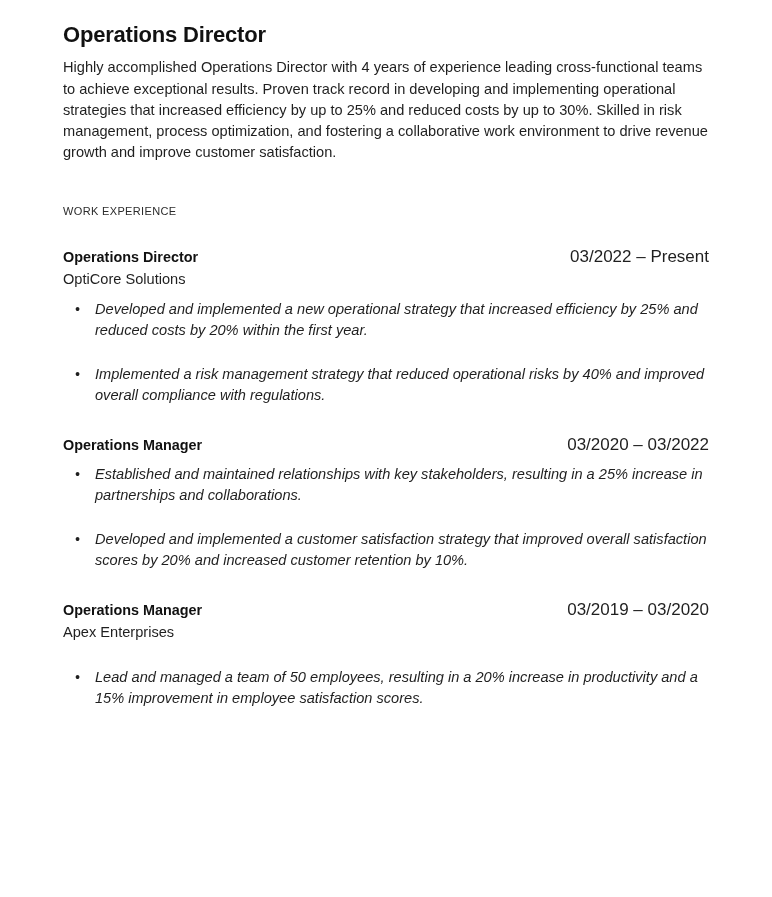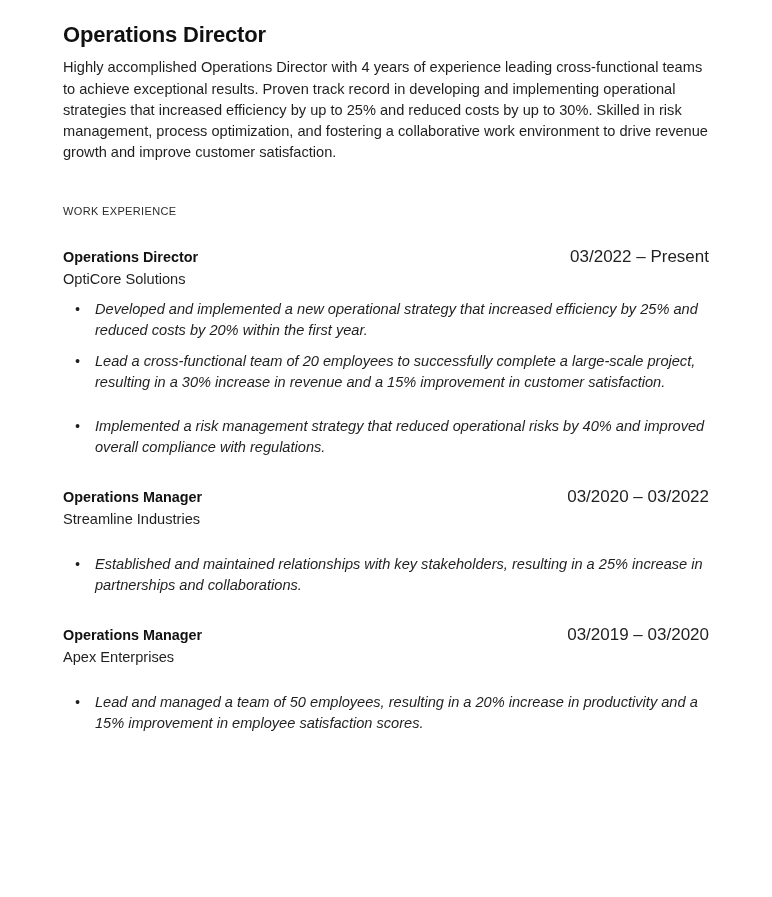--- a/index.html
+++ b/index.html
@@ -115,33 +115,32 @@
     <div class="section-heading">WORK EXPERIENCE</div>
 
     <div class="job">
       <div class="job-header">
         <span class="job-title">Operations Director</span>
         <span class="job-dates">03/2022 – Present</span>
       </div>
       <div class="job-company">OptiCore Solutions</div>
       <ul class="bullets">
         <li>Developed and implemented a new operational strategy that increased efficiency by 25% and reduced costs by 20% within the first year.</li>
-        <li>Lead a cross-functional team of 20 employees to successfully complete a large-scale project, resulting in a 30% increase in revenue and a 15% improvement in customer satisfaction.</li>
         <li>Implemented a risk management strategy that reduced operational risks by 40% and improved overall compliance with regulations.</li>
       </ul>
     </div>
 
     <div class="job">
       <div class="job-header">
         <span class="job-title">Operations Manager</span>
         <span class="job-dates">03/2020 – 03/2022</span>
       </div>
-      <div class="job-company">Streamline Industries</div>
       <ul class="bullets">
         <li>Established and maintained relationships with key stakeholders, resulting in a 25% increase in partnerships and collaborations.</li>
+        <li>Developed and implemented a customer satisfaction strategy that improved overall satisfaction scores by 20% and increased customer retention by 10%.</li>
       </ul>
     </div>
 
     <div class="job">
       <div class="job-header">
         <span class="job-title">Operations Manager</span>
         <span class="job-dates">03/2019 – 03/2020</span>
       </div>
       <div class="job-company">Apex Enterprises</div>
       <ul class="bullets">

